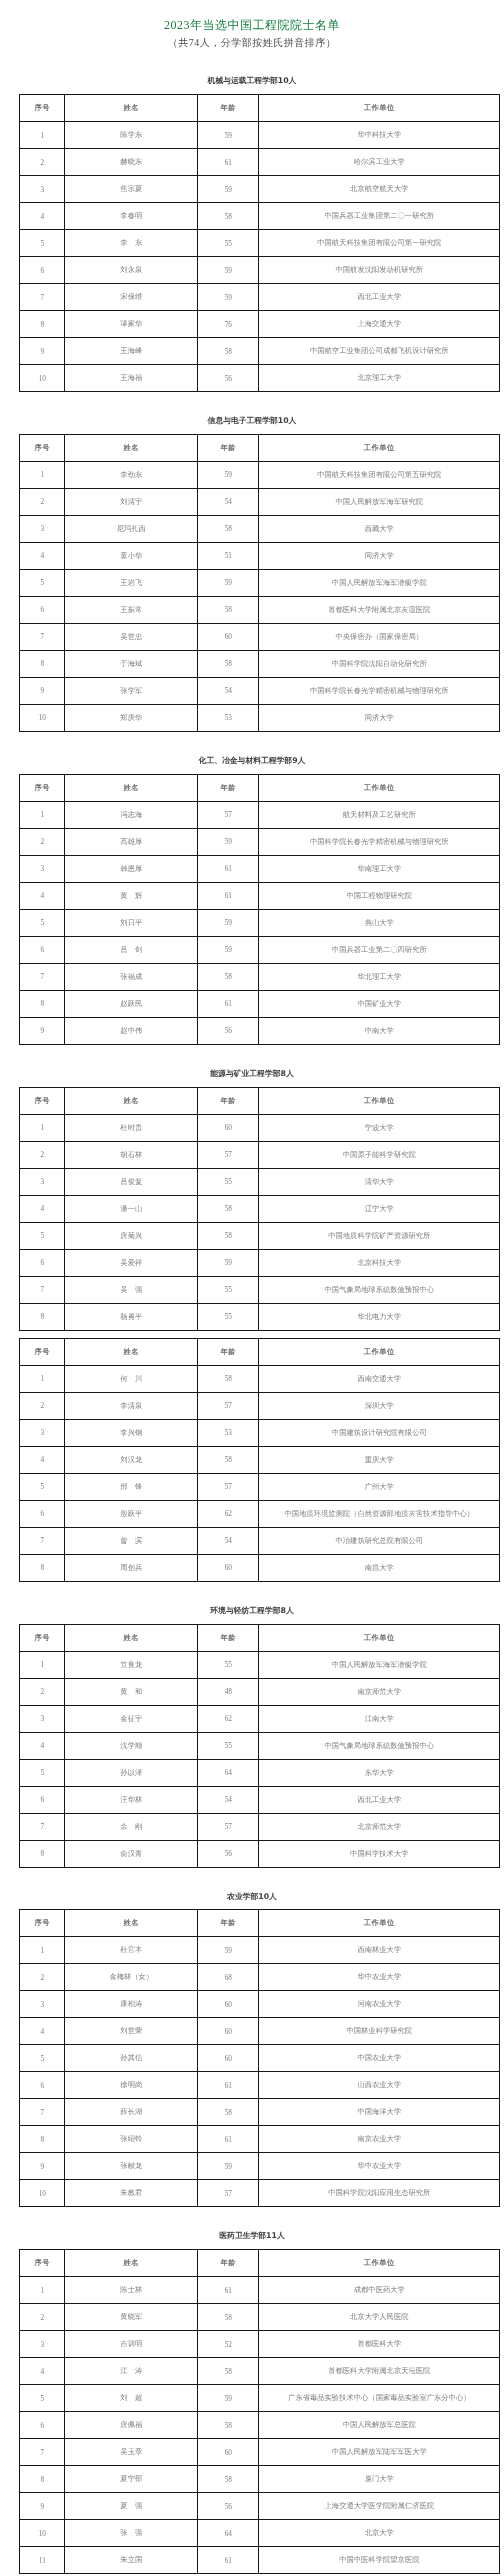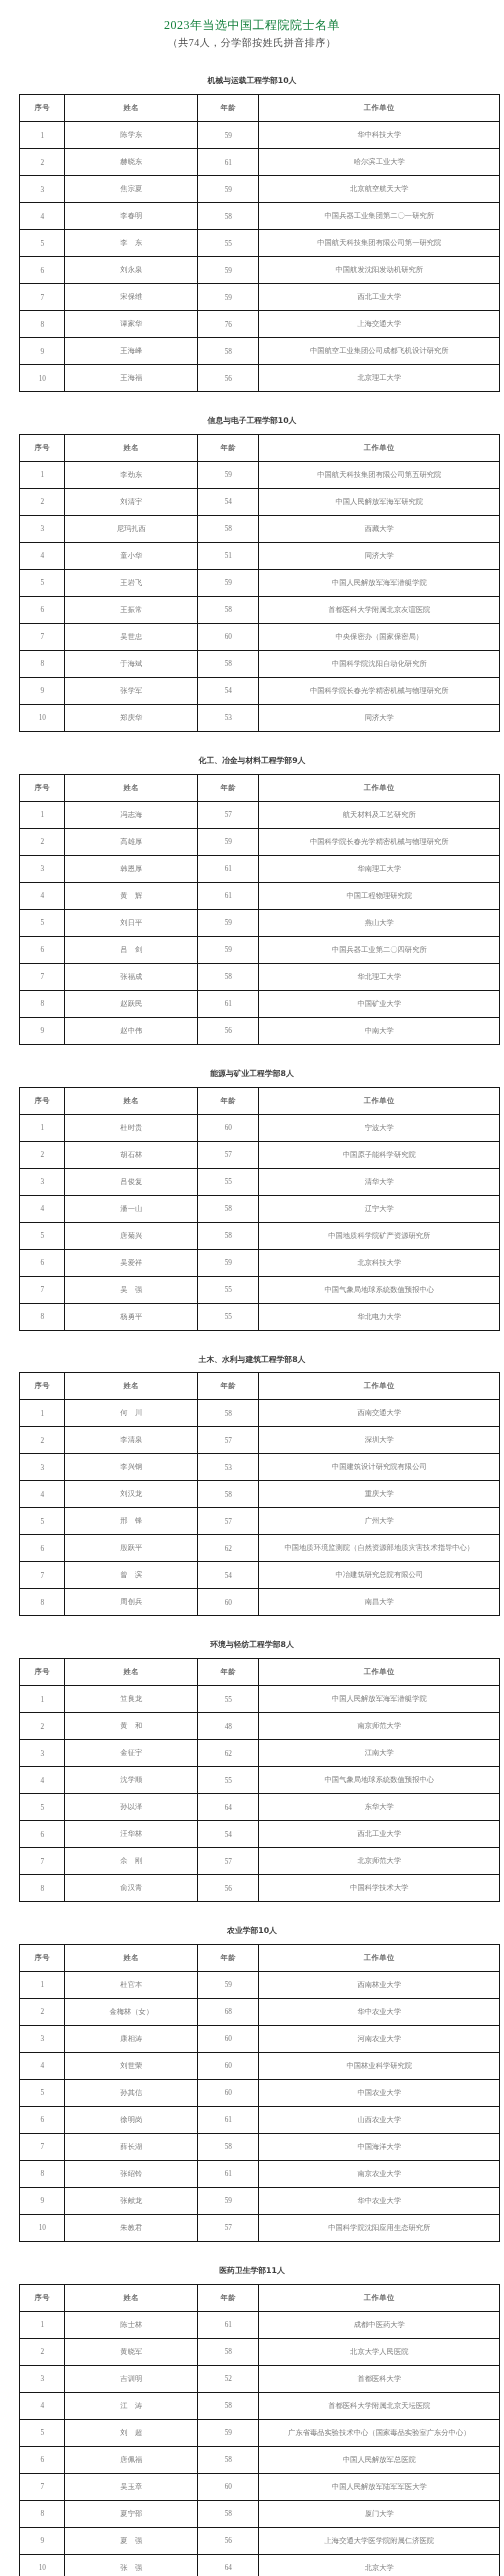--- a/index.html
+++ b/index.html
@@ -392,21 +392,20 @@
               <td>8</td>
               <td>杨勇平</td>
               <td>55</td>
               <td>华北电力大学</td>
             </tr>
           </tbody>
     </table>
   </div>
 
   <div class="section">
-    <div class="section-title">土木、水利与建筑工程学部8人</div>
     <table class="roster">
       <colgroup>
         <col class="c-idx">
             <col class="c-name">
             <col class="c-age">
             <col class="c-org">
       </colgroup>
       <thead>
         <tr>
               <th>序号</th>

